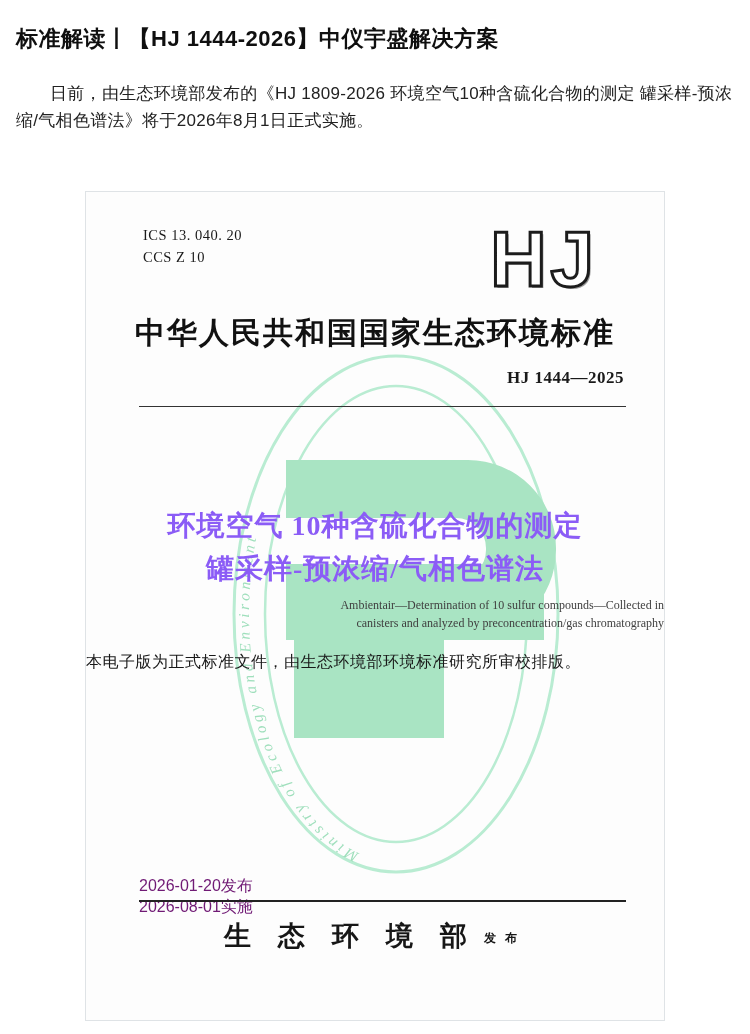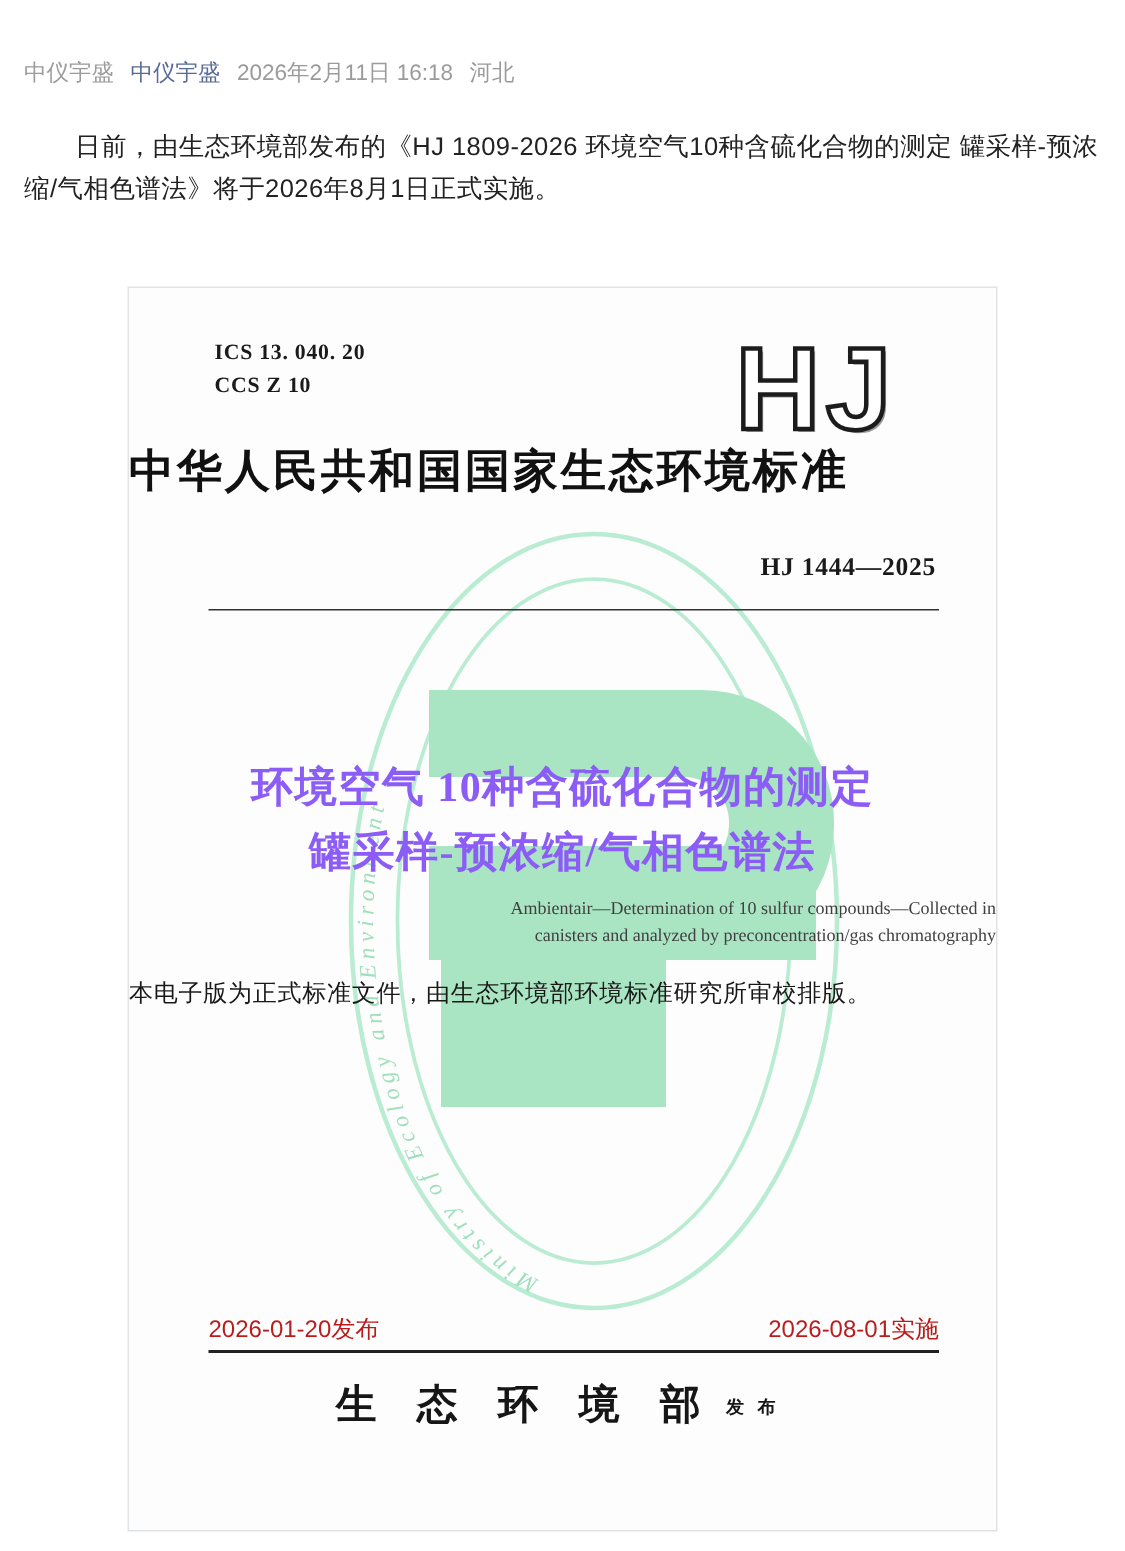--- a/index.html
+++ b/index.html
@@ -38,33 +38,33 @@
     color: #1a1a1a;
   }
   .cover-watermark {
     position: absolute; left: 0; top: 0; width: 580px; height: 830px;
     pointer-events: none;
   }
   .cover-layer { position: absolute; left: 0; top: 0; width: 100%; height: 100%; }
 
   .ics-block {
     position: absolute; left: 57px; top: 32px;
-    font-size: 14.5px; line-height: 1.55; letter-spacing: 0.5px; font-weight: 700;
+    font-size: 14.5px; line-height: 1.55; letter-spacing: 0.5px; font-weight: 400;
   }
   .hj-logo {
     position: absolute; right: 66px; top: 22px;
     font-family: "Liberation Sans", sans-serif;
     font-size: 78px; font-weight: 700; letter-spacing: 4px;
     color: #ffffff;
     -webkit-text-stroke: 3px #1c1c1c;
     text-shadow: 2px 2px 0 #9a9a9a;
   }
   .cover-heading {
-    position: absolute; left: 0; top: 102px; width: 100%;
-    text-align: left; font-size: 30px; font-weight: 700; letter-spacing: 2px;
+    position: absolute; left: 0; top: 121px; width: 100%;
+    text-align: center; font-size: 30px; font-weight: 700; letter-spacing: 2px;
     color: #111;
   }
   .doc-number {
     position: absolute; right: 40px; top: 176px;
     font-size: 17px; font-weight: 600; letter-spacing: 0.5px;
   }
   .rule-thin {
     position: absolute; left: 53px; right: 38px; top: 214px;
     border-top: 1.5px solid #333;
   }
@@ -78,21 +78,21 @@
     text-align: right; font-size: 12px; line-height: 1.5; color: #404040;
   }
   .cover-notice {
     position: absolute; left: 0; top: 460px; width: 100%;
     text-align: left; font-size: 16px; color: #181818; letter-spacing: 0.5px;
   }
   .dates-row {
     position: absolute; left: 53px; right: 38px; top: 684px;
     display: flex; justify-content: space-between;
     font-family: "Liberation Sans", sans-serif;
-    font-size: 16px; font-weight: 500; color: #b91c1c;
+    font-size: 16px; font-weight: 500; color: #701a75; flex-direction: column;
   }
   .rule-thick {
     position: absolute; left: 53px; right: 38px; top: 708px;
     border-top: 2.5px solid #222;
   }
   .publisher-row {
     position: absolute; left: 0; top: 726px; width: 100%;
     text-align: center; white-space: nowrap;
   }
   .publisher-name {
@@ -101,23 +101,21 @@
   }
   .publisher-suffix {
     display: inline-block; font-size: 12px; font-weight: 600;
     letter-spacing: 9px; vertical-align: 3px; color: #161616;
   }
 </style>
 </head>
 <body>
 
 <div class="article-header">
-  <div class="byline">
-    <span>中仪宇盛</span><span class="account-link">中仪宇盛</span><span>2026年2月11日 16:18</span><span>河北</span>
-  </div>
+  <h1 class="article-title">标准解读丨【HJ 1444-2026】中仪宇盛解决方案</h1>
 </div>
 
 <div class="article-body">
   <p class="lead-paragraph">日前，由生态环境部发布的《HJ 1809-2026 环境空气10种含硫化合物的测定 罐采样-预浓缩/气相色谱法》将于2026年8月1日正式实施。</p>
 </div>
 
 <div class="cover-card">
 
   <svg class="cover-watermark" viewBox="0 0 580 830">
     <ellipse cx="310" cy="422" rx="162" ry="258" fill="none" stroke="#b9ecd2" stroke-width="3"></ellipse>

